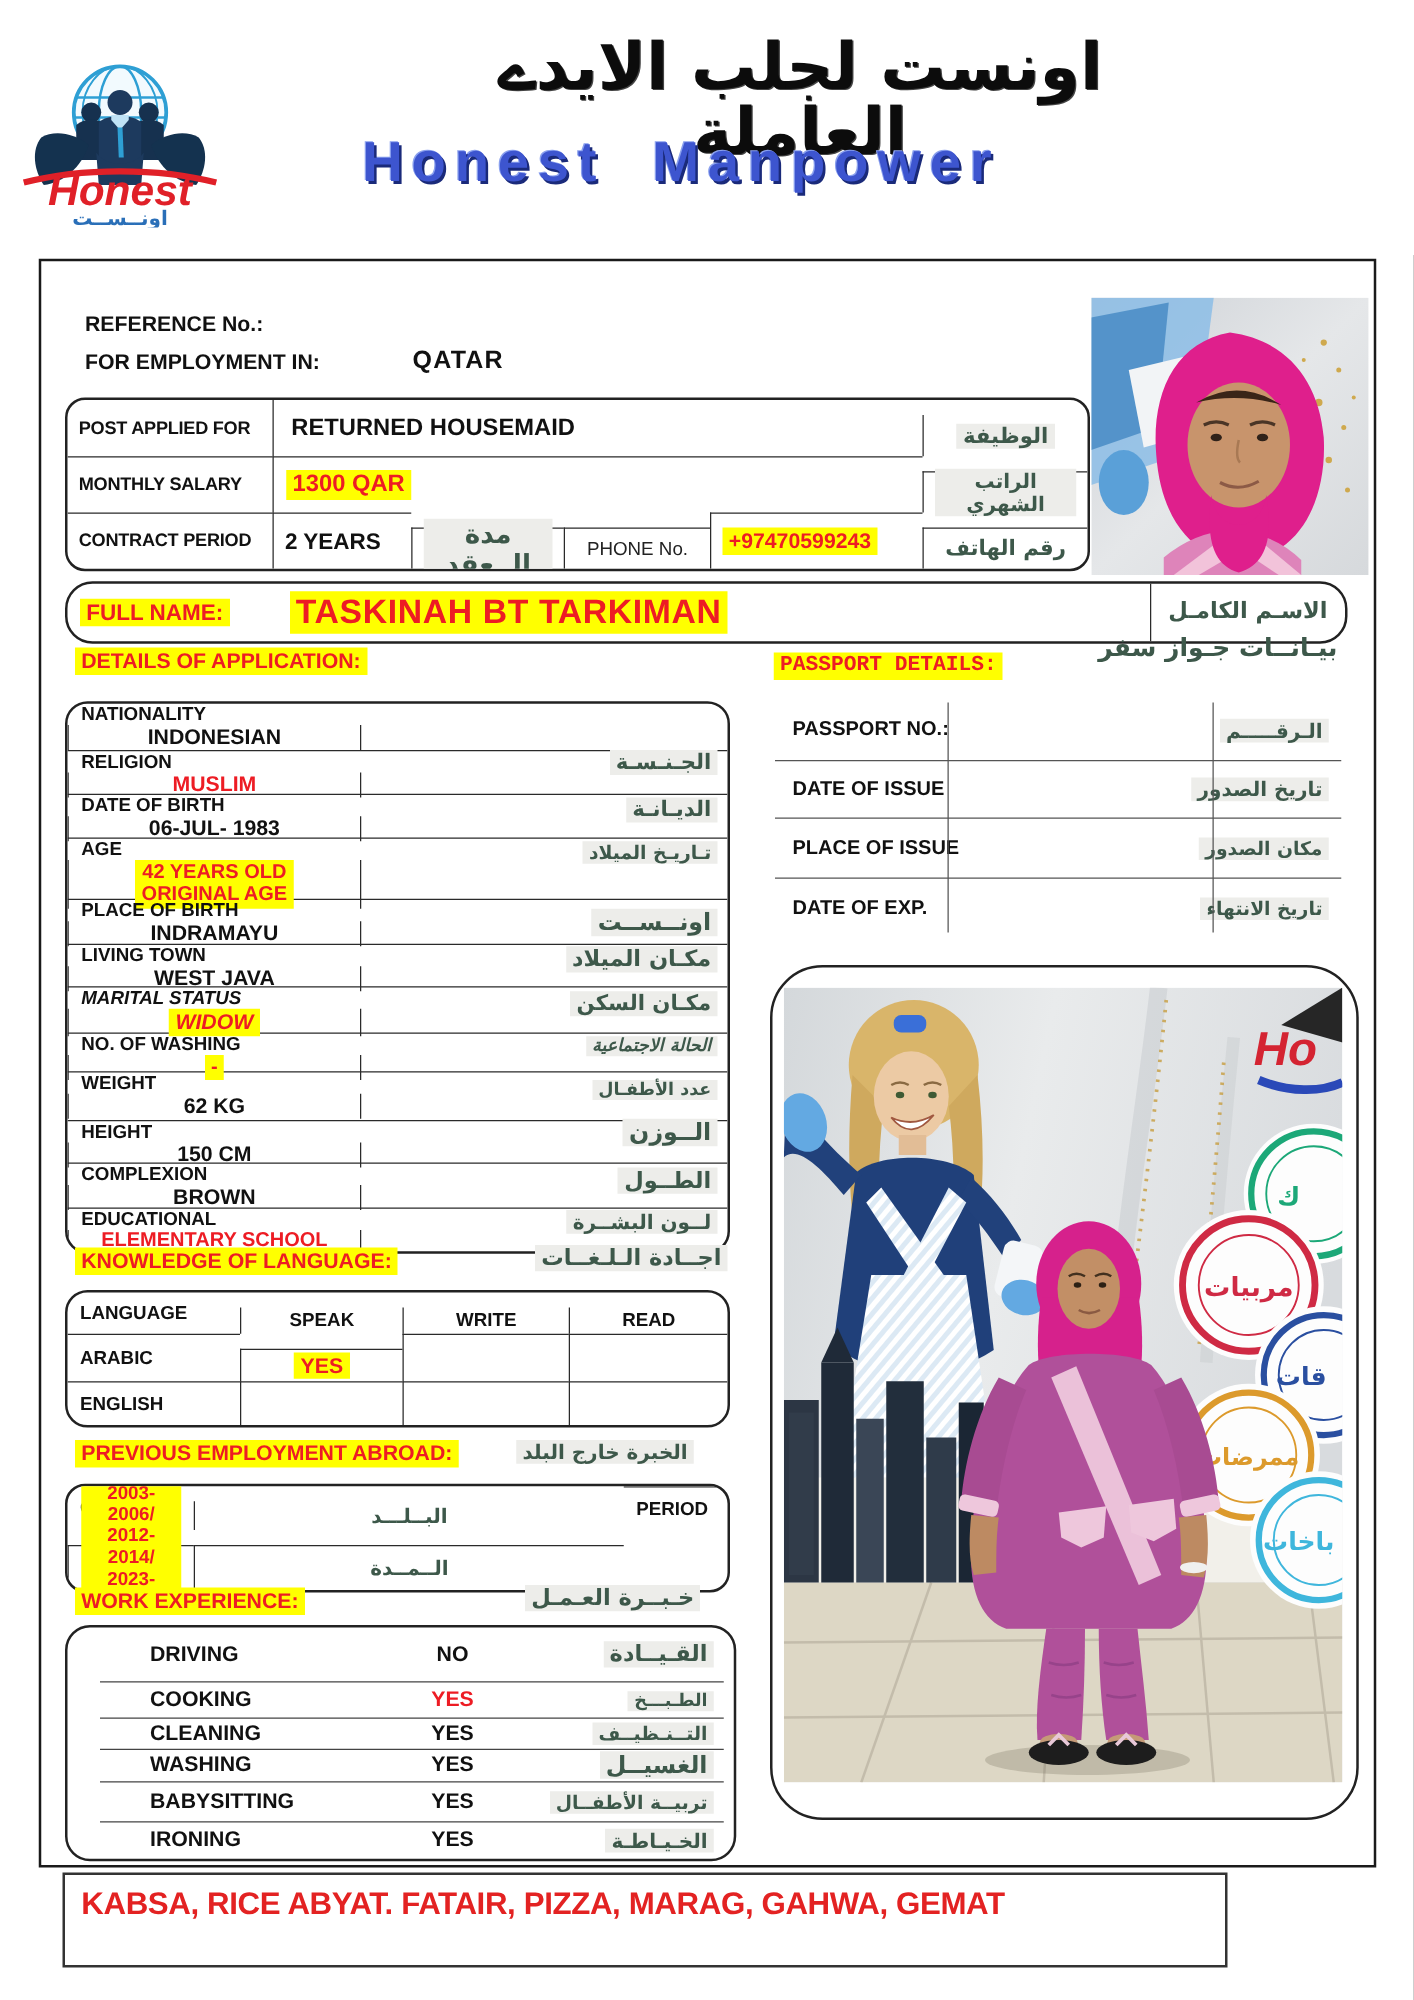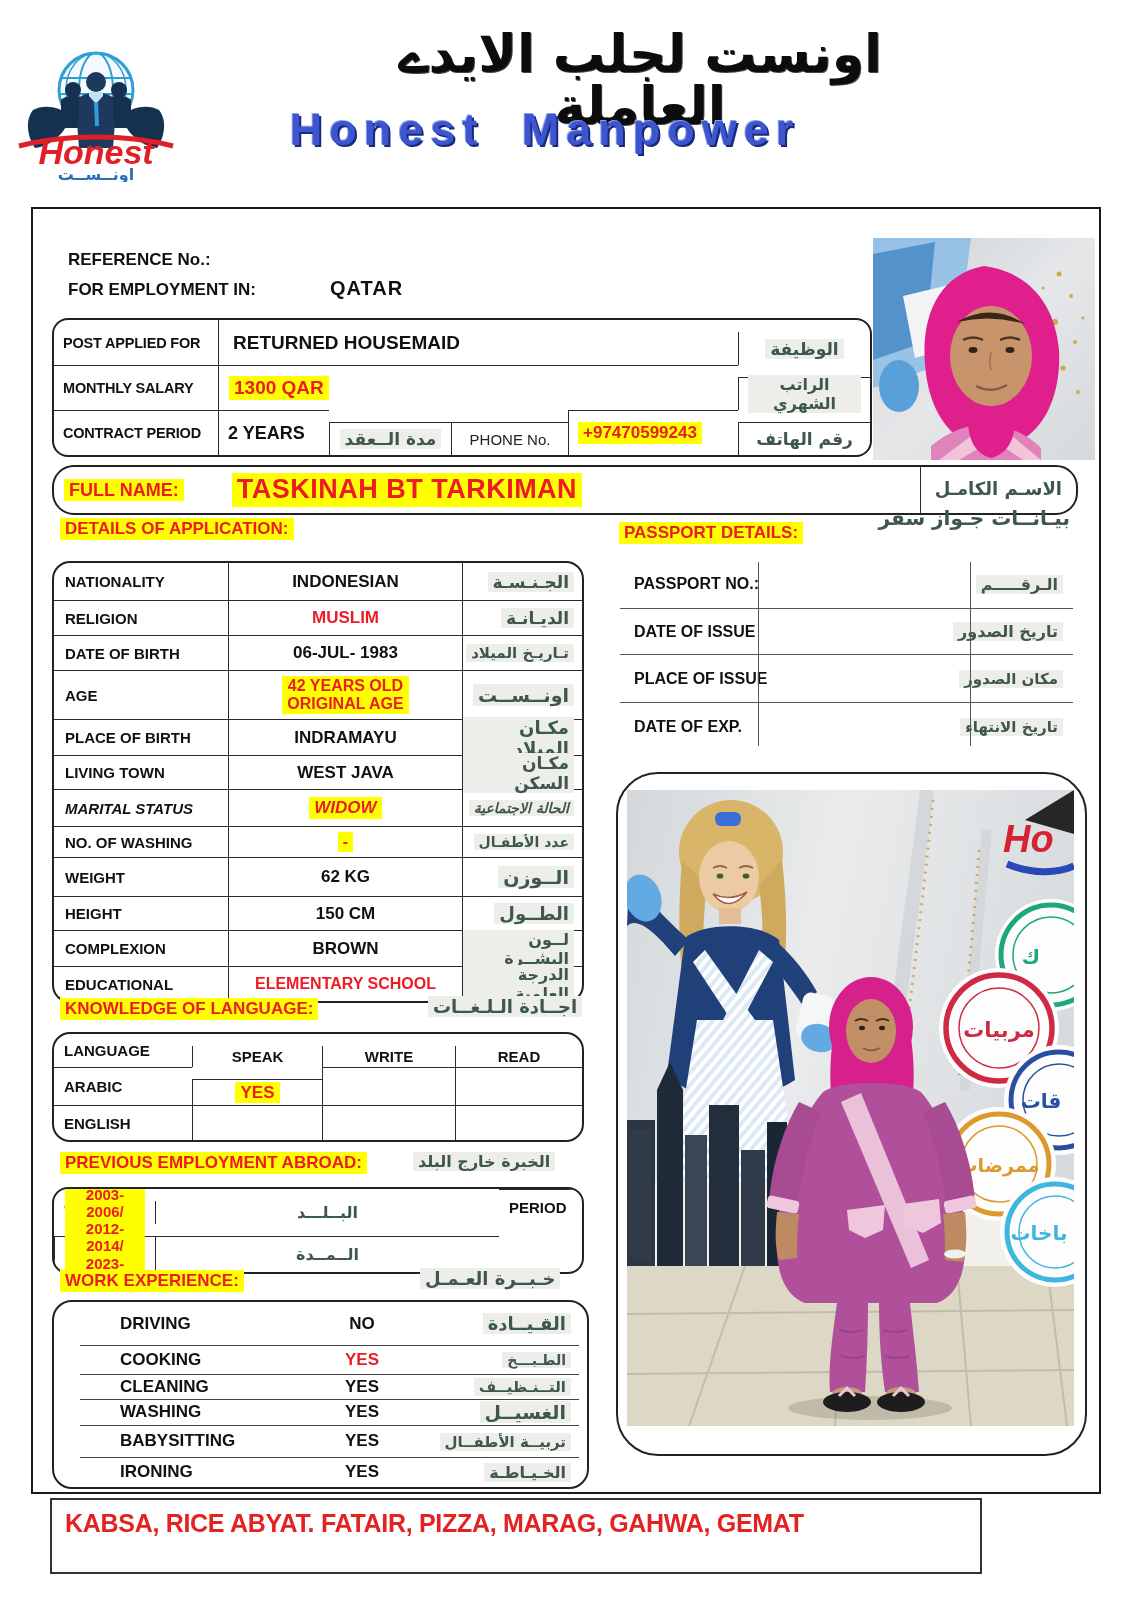--- a/index.html
+++ b/index.html
@@ -20,21 +20,21 @@
   .ag{display:flex;align-items:center;padding:0 9px;font-size:15px;}
   .bt{border-top:1.5px solid #2a2a2a;} .bl{border-left:1.5px solid #2a2a2a;}
   .ag .lbl{font-weight:bold;font-size:14.5px;letter-spacing:-0.2px;}
   .cen{justify-content:center;text-align:center;margin-top:12px;}
   
   #fullname-box{left:52px;top:465px;width:1022px;height:46px;border:2px solid #222;border-radius:22px;
                 display:flex;align-items:center;background:#fff;}
   #fullname-divider{position:absolute;left:866px;top:0;width:0;height:100%;border-left:1.5px solid #2a2a2a;}
   
   #details-table{left:52px;top:561px;width:528px;border:2px solid #222;border-radius:18px;overflow:hidden;background:#fff;}
-  .drow{display:flex;}
+  .drow{display:flex;flex-direction:column;}
   .drow + .drow{border-top:1.5px solid #2a2a2a;}
   .dc1{width:163px;display:flex;align-items:center;padding-left:11px;font-weight:bold;font-size:15px;}
   .dc2{width:233px;display:flex;align-items:center;justify-content:center;text-align:center;
        border-left:1.5px solid #2a2a2a;border-right:1.5px solid #2a2a2a;font-weight:bold;font-size:17px;}
   .dc3{flex:1;display:flex;align-items:center;justify-content:flex-end;padding-right:8px;font-size:17px;}
   
   #passport-table{left:620px;top:560px;width:453px;height:188px;}
   .prow{display:flex;align-items:center;justify-content:space-between;padding:0 10px 0 14px;}
   .prow.line{border-bottom:1.5px solid #555;}
   .prow .plabel{font-weight:bold;font-size:16px;}
@@ -125,40 +125,40 @@
       </div>
     <div class="ag bt bl cen">
         <span class="ar arbg" style="font-size:16px;">الراتب الشهري</span>
       </div>
 
     <div class="ag bt">
         <span class="lbl">CONTRACT PERIOD</span>
       </div>
     <div class="ag bt bl" style="font-weight:bold;font-size:18px;">2 YEARS</div>
     <div class="ag bt bl cen">
-        <span class="ar arbg" style="font-size:17px;">مدة الــعقد</span>
+        <span class="ar arbg" style="font-size:21px;">مدة الــعقد</span>
       </div>
     <div class="ag bt bl cen" style="font-size:15px;color:#222;">PHONE No.</div>
     <div class="ag bt bl">
         <span class="hl" style="font-size:17px;">+97470599243</span>
       </div>
     <div class="ag bt bl cen">
         <span class="ar" style="font-size:17px;">رقم الهاتف</span>
       </div>
   </div>
 
   <div class="abs" id="fullname-box">
     <span class="hl" style="margin-left:10px;font-size:18px;">FULL NAME:</span>
     <span class="hl" style="margin-left:48px;font-size:27px;letter-spacing:0.5px;">TASKINAH BT TARKIMAN</span>
     <div id="fullname-divider"></div>
     <span class="ar" style="position:absolute;right:14px;top:11px;font-size:18px;">الاسـم الكامـل</span>
   </div>
 
   <div class="abs" style="left:60px;top:518px;"><span class="hl section-label">DETAILS OF APPLICATION:</span></div>
-  <div class="abs" style="left:619px;top:522px;"><span class="hl section-label">PASSPORT DETAILS:</span></div>
+  <div class="abs" style="left:619px;top:522px;font-family:Liberation Mono, monospace;"><span class="hl section-label">PASSPORT DETAILS:</span></div>
   <div class="abs ar" style="left:865px;top:506px;width:205px;font-size:20px;">بيـانــات جـواز سفر</div>
 
   <div class="abs" id="details-table">
     <div class="drow" style="height:37px;">
       <div class="dc1">NATIONALITY</div>
       <div class="dc2">INDONESIAN</div>
       <div class="dc3">
           <span class="ar arbg">الجـنـسـة</span>
         </div>
     </div>

